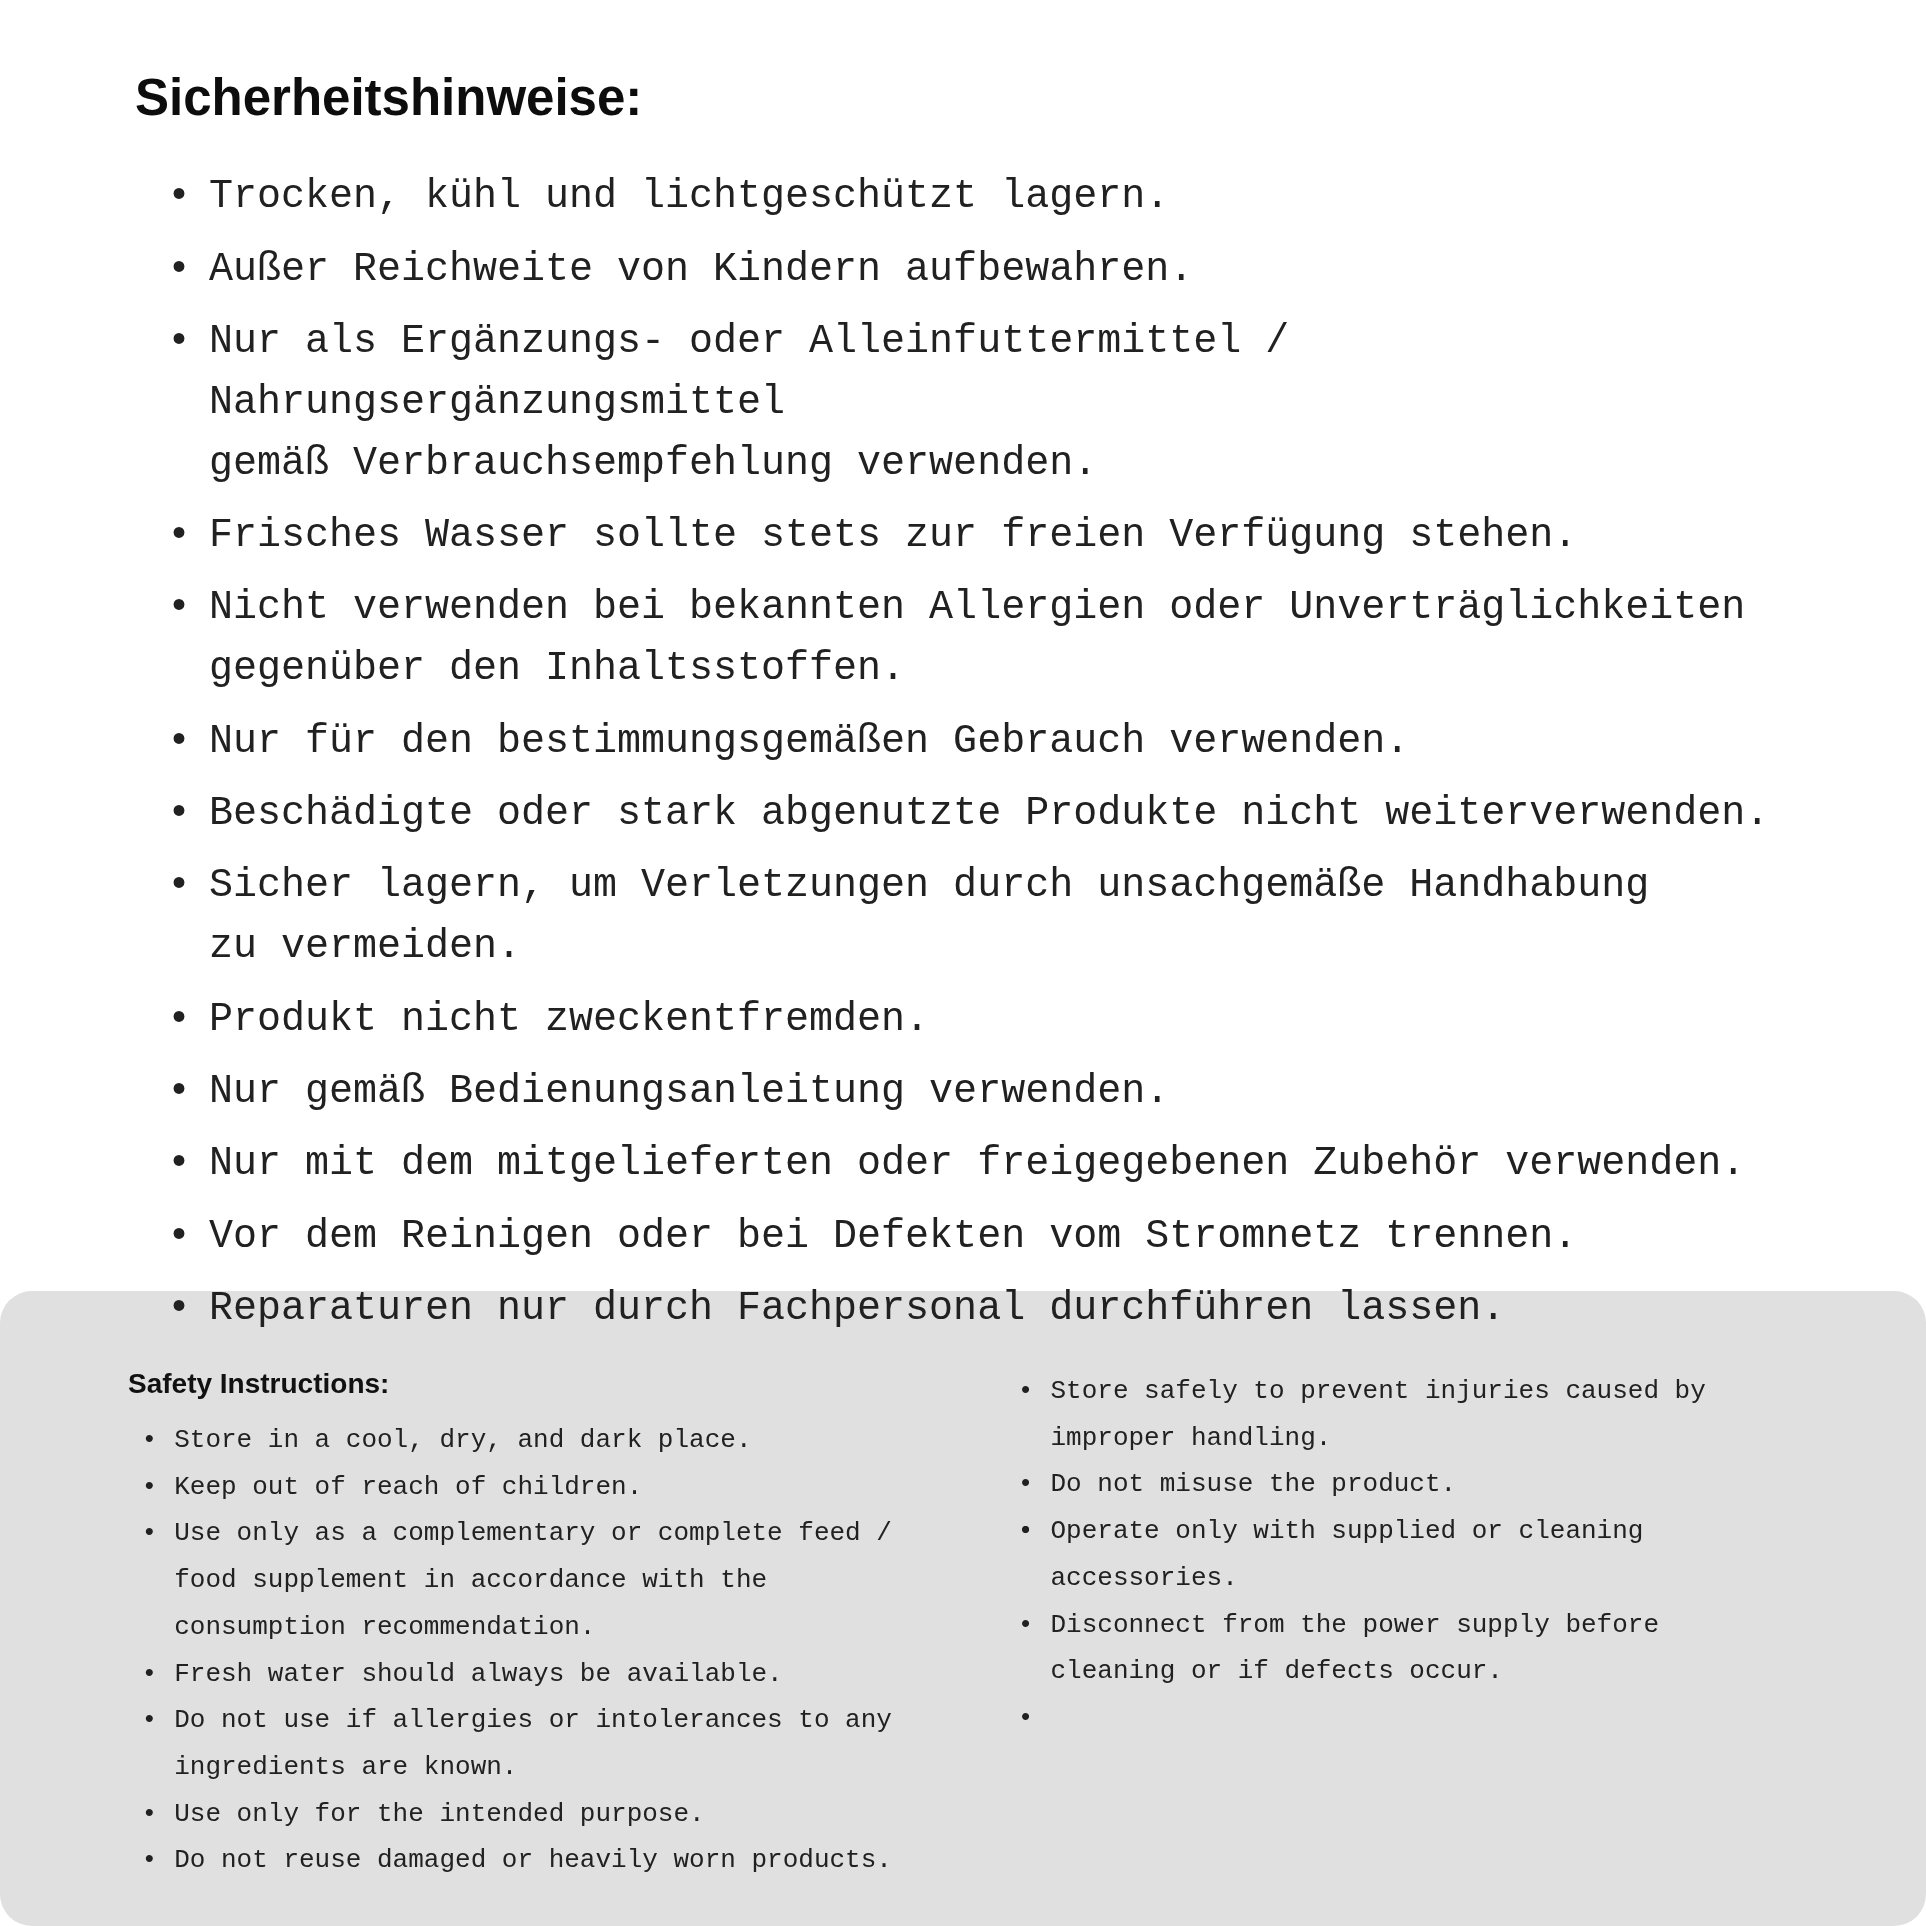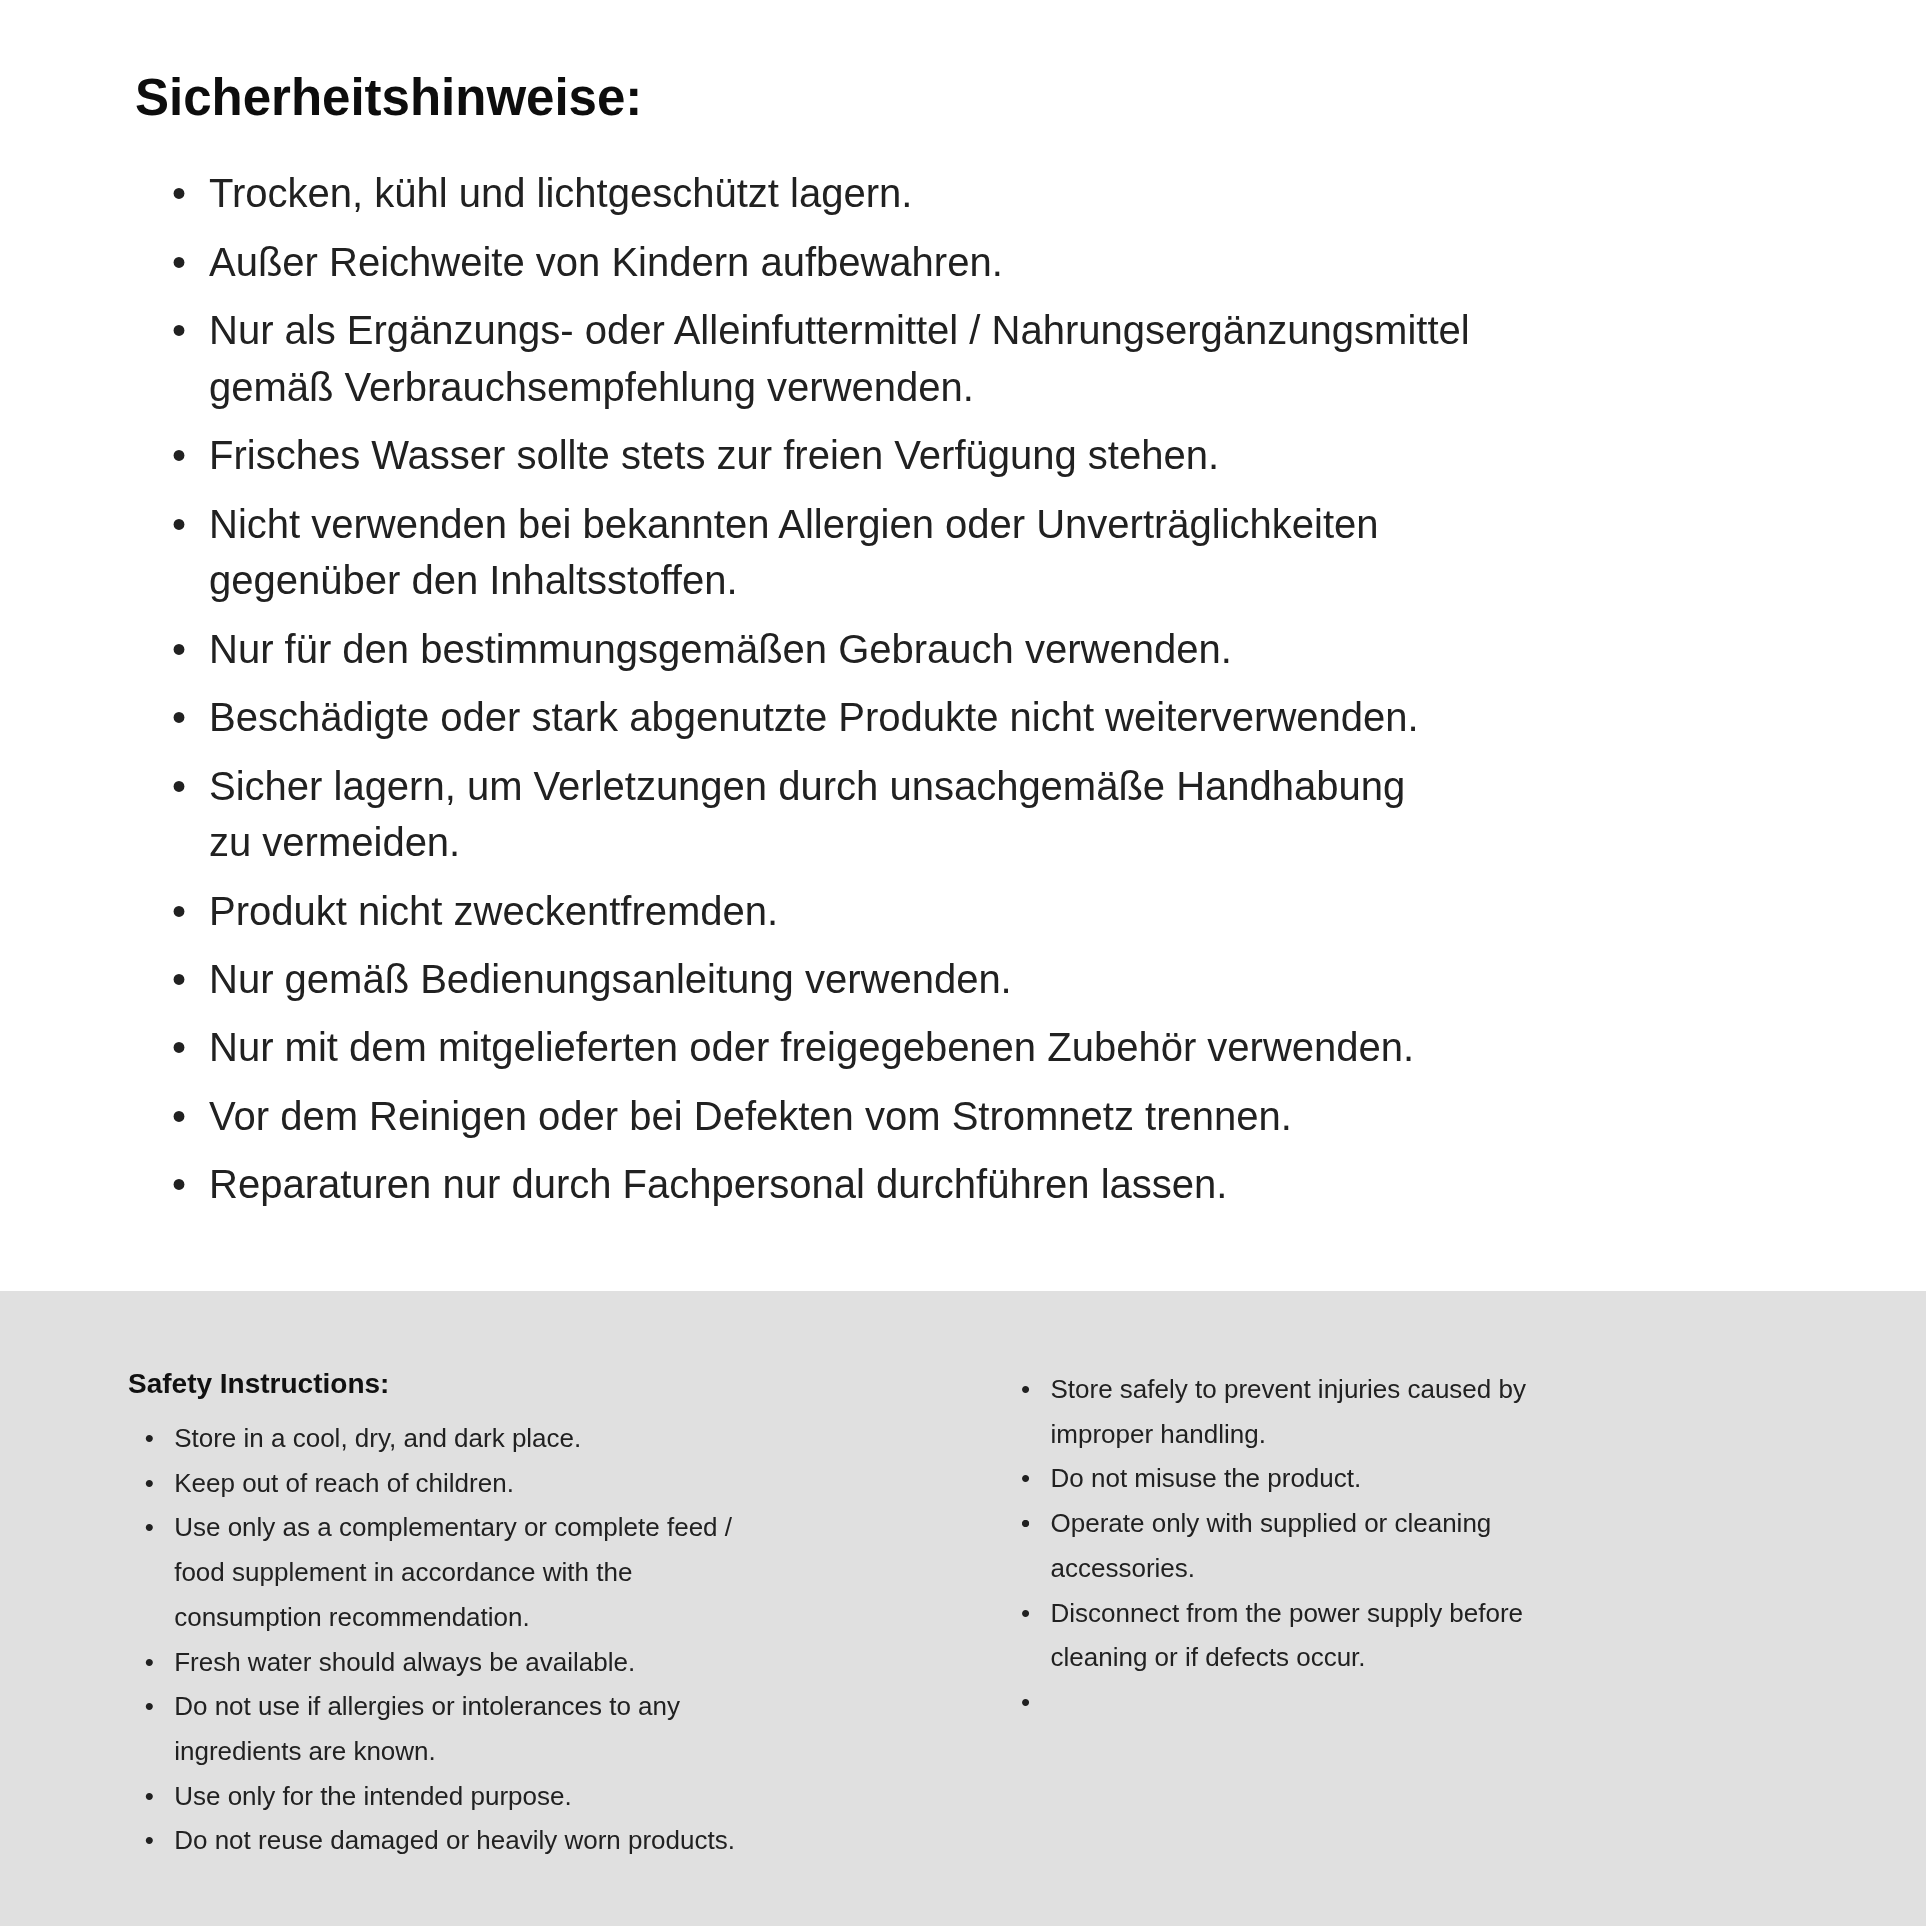--- a/index.html
+++ b/index.html
@@ -45,20 +45,21 @@
     margin-bottom: 11.6px;
   }
   
   .bottom-section {
     flex: 1;
     background: #e0e0e0;
     box-sizing: border-box;
     padding: 76px 96px 13px 128px;
     display: flex;
     gap: 90px;
+    border-radius: 32px;
   }
   .col-left {
     width: 803px;
     flex: none;
   }
   .col-right {
     flex: 1;
   }
   .en-heading {
     font-size: 28px;
@@ -82,20 +83,21 @@
     position: relative;
     padding-left: 29.5px;
   }
   .bullet {
     position: absolute;
     left: 0;
     top: 0;
   }
   .item-text {
     white-space: pre-wrap;
+    font-family: Liberation Mono, monospace;
   }
 </style>
 </head>
 <body>
 
 <div class="page">
 
   <section class="top-section">
     <h1 class="de-heading">Sicherheitshinweise:</h1>
     <ul class="de-list">

